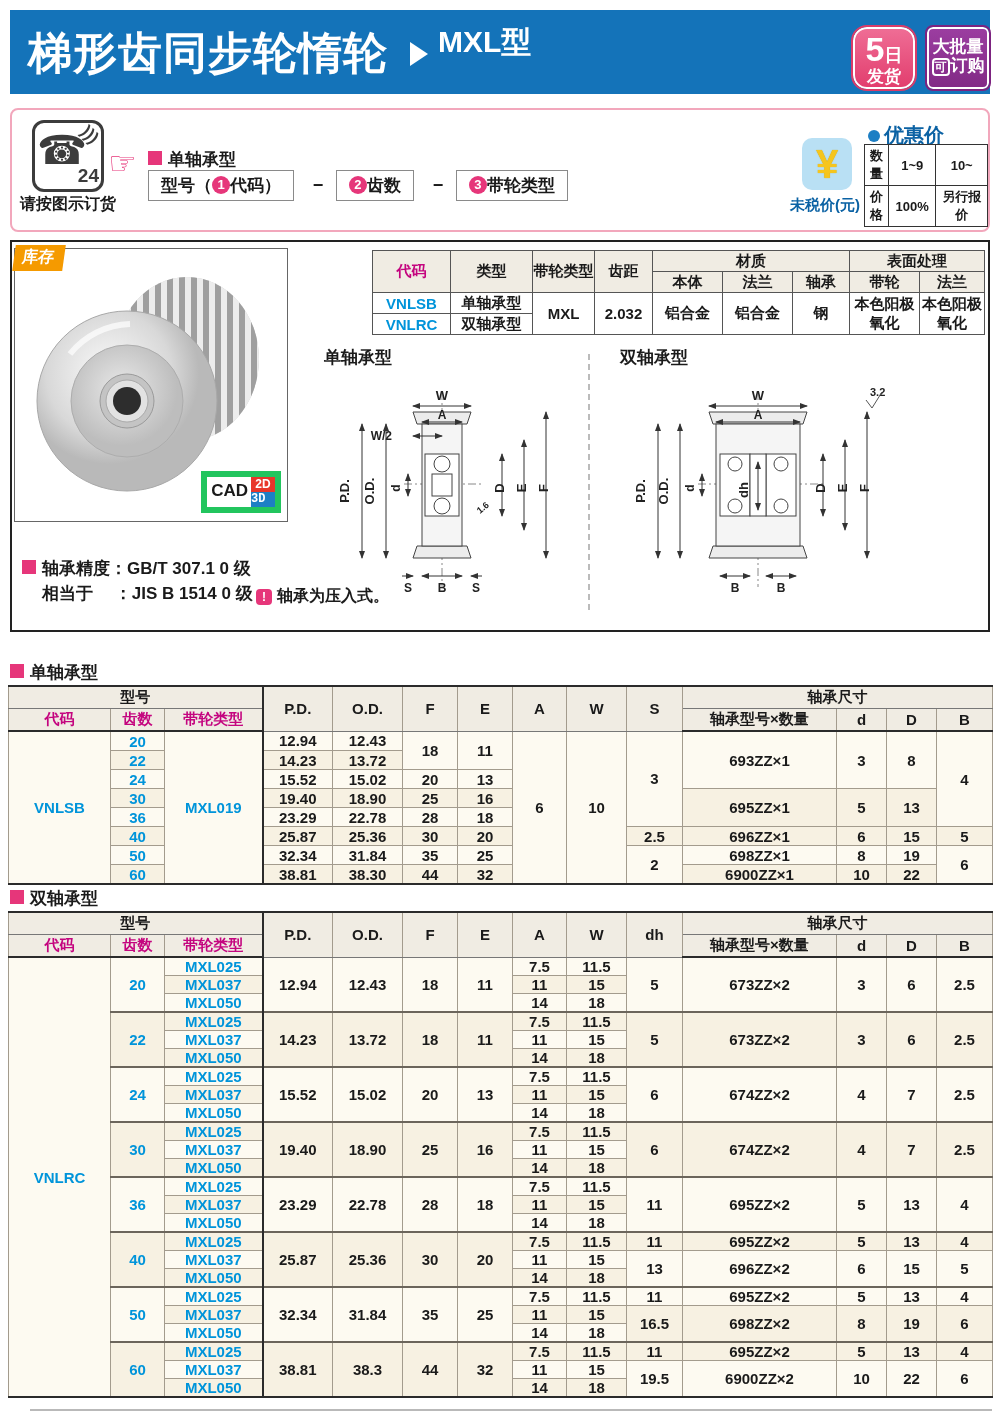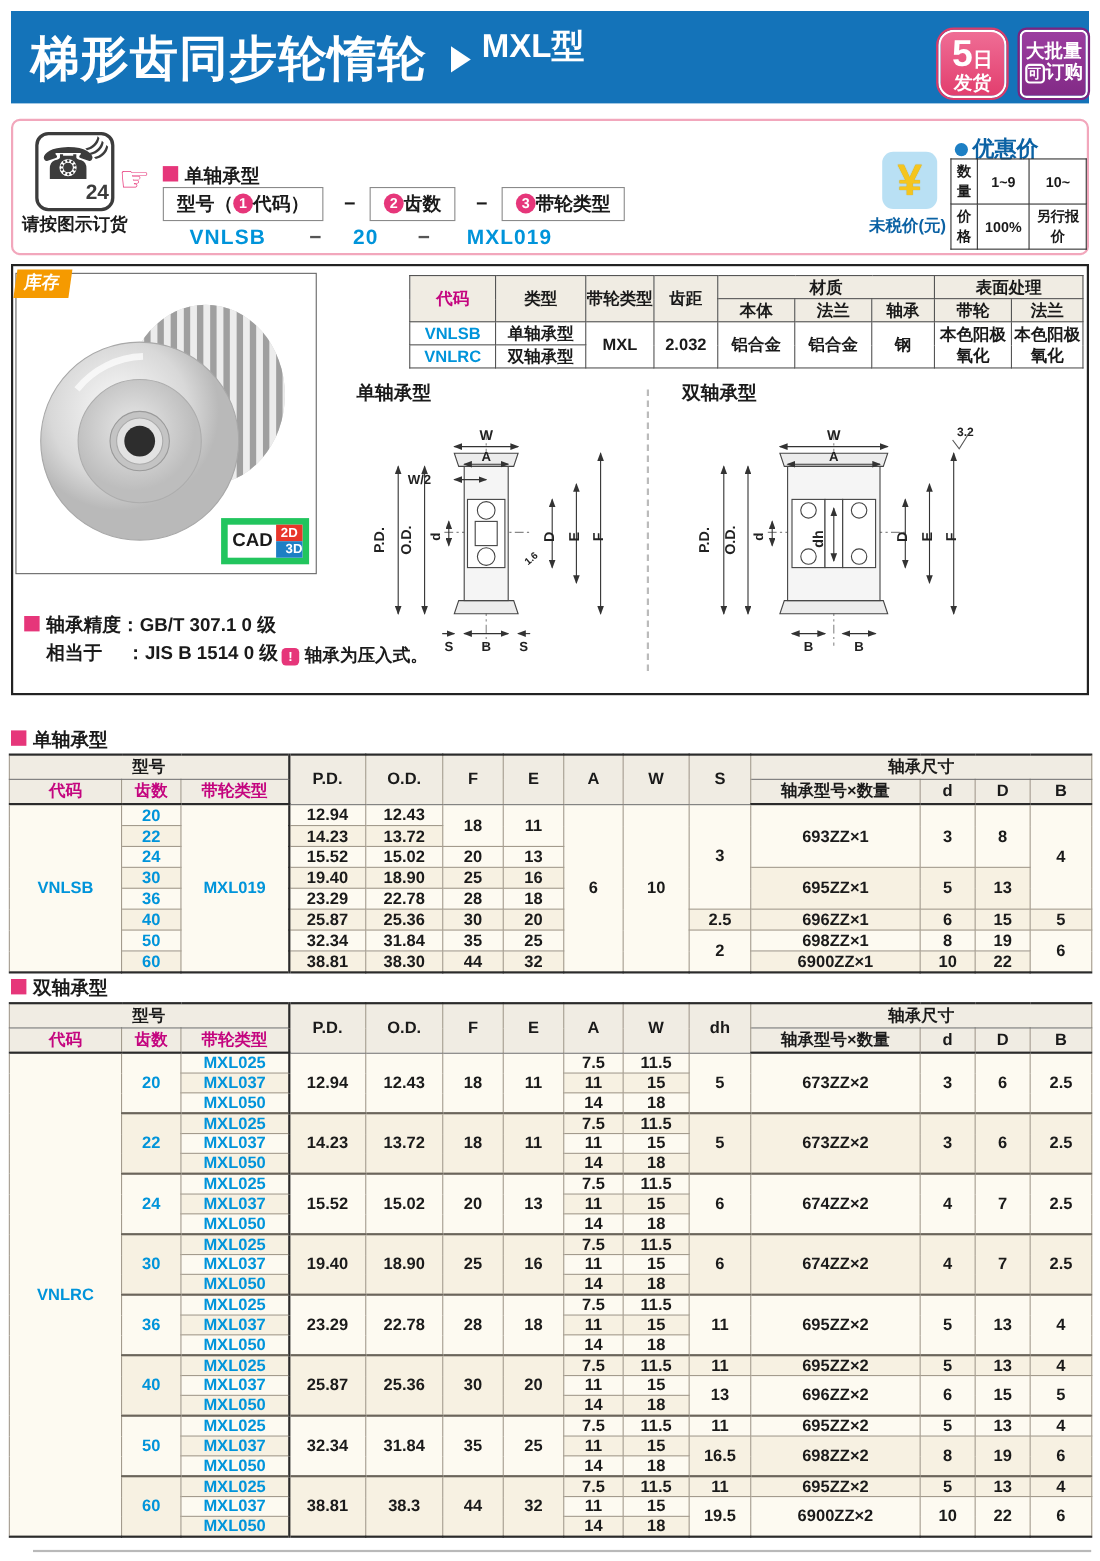--- a/index.html
+++ b/index.html
@@ -48,21 +48,21 @@
   .pr-tbl td{border:1px solid #333;font-size:13px;font-weight:bold;padding:2px 5px;text-align:center;}
   
   .prod{position:absolute;left:10px;top:240px;width:980px;height:392px;border:2px solid #222;box-sizing:border-box;}
   .stock{position:absolute;left:2px;top:3px;background:#f59a00;color:#fff;font-size:16px;font-weight:bold;
          padding:2px 10px 3px 8px;z-index:4;transform:skewX(-8deg);}
   .photo{position:absolute;left:2px;top:6px;width:272px;height:272px;border:1px solid #666;}
   .cad{position:absolute;right:6px;bottom:8px;border:6px solid #22c55e;background:#fff;display:flex;align-items:stretch;height:30px;}
   .cad-t{font-size:17px;font-weight:bold;padding:4px 3px 0 4px;}
   .cad-col{display:flex;flex-direction:column;width:24px;}
   .cad-2d{background:#e8362a;color:#fff;font-size:12px;font-weight:bold;text-align:center;flex:1;line-height:15px;}
-  .cad-3d{background:#1d7fc4;color:#fff;font-size:12px;font-weight:bold;text-align:right;flex:1;line-height:15px;}
+  .cad-3d{background:#1d7fc4;color:#fff;font-size:12px;font-weight:bold;text-align:left;flex:1;line-height:15px;font-family:Liberation Mono, monospace;}
   .prec{position:absolute;left:10px;top:314px;font-size:17px;font-weight:bold;line-height:25px;}
   .spec-tbl{position:absolute;left:360px;top:8px;border-collapse:collapse;table-layout:fixed;width:612px;}
   .spec-tbl th,.spec-tbl td{border:1px solid #555;font-size:15px;font-weight:bold;text-align:center;height:20px;padding:0;}
   .spec-tbl th{background:#f0ece3;}
   .mg{color:#c4057f;}
   .blue{color:#0094da;}
   .dr-title{position:absolute;font-size:17px;font-weight:bold;}
   .divider{position:absolute;left:576px;top:112px;height:256px;border-left:2px dashed #bbb;}
   .note{position:absolute;left:244px;top:344px;font-size:16px;font-weight:bold;}
   .note-ic{display:inline-block;width:16px;height:16px;background:#e6367a;color:#fff;border-radius:4px;
@@ -110,27 +110,20 @@
     </div>
     <div class="phone-note">请按图示订货</div>
     <div class="hand">☞</div>
     <div class="typ-line"><span class="sq"></span><span>单轴承型</span></div>
     <div class="obox-row">
       <span class="obox"><span>型号（</span><span class="num">1</span><span>代码）</span></span>
       <span class="dash">−</span>
       <span class="obox"><span class="num">2</span><span>齿数</span></span>
       <span class="dash">−</span>
       <span class="obox"><span class="num">3</span><span>带轮类型</span></span>
-    </div>
-    <div class="example">
-      <span class="ex-it" style="width:118px">VNLSB</span>
-      <span class="ex-it" style="width:30px;color:#555">−</span>
-      <span class="ex-it" style="width:48px">20</span>
-      <span class="ex-it" style="width:46px;color:#555">−</span>
-      <span class="ex-it" style="width:96px">MXL019</span>
     </div>
     <div class="yen">¥</div>
     <div class="tax">未税价(元)</div>
     <div class="pr-title"><span class="pr-dot"></span><span>优惠价</span></div>
     <table class="pr-tbl">
       <tbody>
           <tr>
         <td>数量</td>
         <td style="width:40px">1~9</td>
         <td style="width:62px">10~</td>

